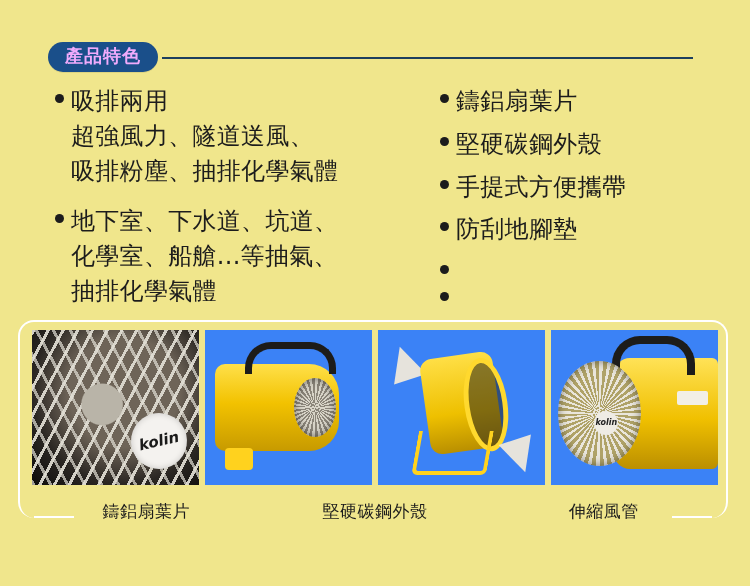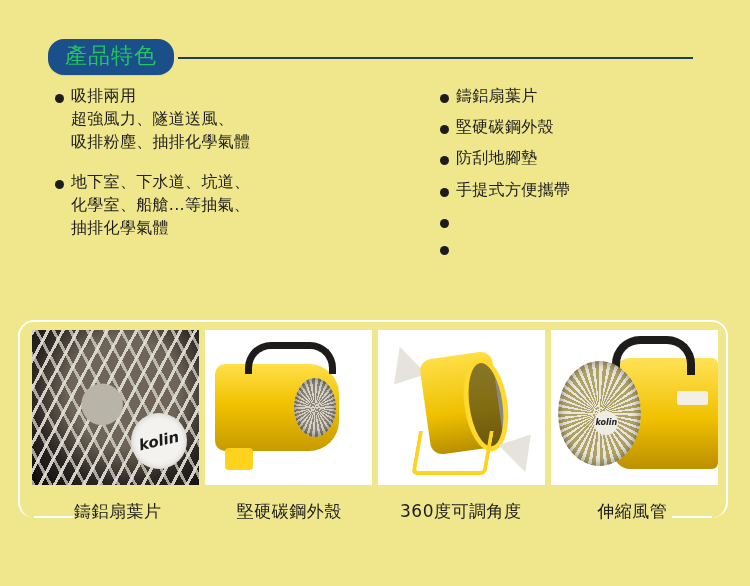--- a/index.html
+++ b/index.html
@@ -21,25 +21,25 @@
     position: absolute;
     left: 48px;
     top: 41px;
     width: 645px;
     height: 32px;
     display: flex;
     align-items: center;
   }
   .section-badge {
     background: #1a4f8a;
-    color: #22c55e;
+    color: #f0abfc;
     border-radius: 16px;
     padding: 4px 17px 6px 17px;
-    font-size: 22px;
-    font-weight: normal;
+    font-size: 18px;
+    font-weight: bold;
     letter-spacing: 1px;
     line-height: 1.15;
     white-space: nowrap;
     box-shadow: 0 1px 0 rgba(0,0,0,0.08);
   }
   .header-rule {
     flex: 1;
     height: 2px;
     background: #1d3f5e;
     margin-left: 4px;
@@ -72,21 +72,21 @@
   .bullet {
     width: 9px;
     height: 9px;
     border-radius: 50%;
     background: #1c1c1c;
     flex: 0 0 auto;
     margin-top: 10px;
     margin-right: 7px;
   }
   .feat-lines {
-    font-size: 16px;
+    font-size: 24px;
     line-height: 1.45;
     white-space: pre-line;
     letter-spacing: 0.3px;
   }
 
   
   .gallery-frame {
     position: absolute;
     left: 18px;
     top: 320px;
@@ -112,21 +112,21 @@
     position: absolute;
     left: 32px;
     top: 330px;
     width: 686px;
     height: 155px;
     display: flex;
     gap: 6px;
   }
   .shot {
     flex: 1 1 0;
-    background: #ffffff;
+    background: #3b82f6;
     position: relative;
     overflow: hidden;
   }
 
   
   .blade-grille {
     position: absolute;
     inset: 0;
     background:
       radial-gradient(circle at 42% 48%, #b9b4a8 0 16%, rgba(0,0,0,0) 17%),
@@ -312,25 +312,25 @@
     <div class="feat">
       <span class="bullet"></span>
       <span class="feat-lines">鑄鋁扇葉片</span>
     </div>
     <div class="feat">
       <span class="bullet"></span>
       <span class="feat-lines">堅硬碳鋼外殼</span>
     </div>
     <div class="feat">
       <span class="bullet"></span>
+      <span class="feat-lines">手提式方便攜帶</span>
+    </div>
+    <div class="feat">
+      <span class="bullet"></span>
       <span class="feat-lines">防刮地腳墊</span>
-    </div>
-    <div class="feat">
-      <span class="bullet"></span>
-      <span class="feat-lines">手提式方便攜帶</span>
     </div>
     <div class="feat">
       <span class="bullet"></span>
     </div>
     <div class="feat">
       <span class="bullet"></span>
     </div>
   </div>
 
 </div>
@@ -371,15 +371,14 @@
     <div class="carry-handle"></div>
     <div class="carry-grille"></div>
     <div class="carry-hub">kolin</div>
   </div>
 
 </div>
 
 <div class="captions">
   <div class="caption">鑄鋁扇葉片</div>
   <div class="caption">堅硬碳鋼外殼</div>
-  <div class="caption">360度可調角度</div>
   <div class="caption">伸縮風管</div>
 </div>
 
 </body></html>

